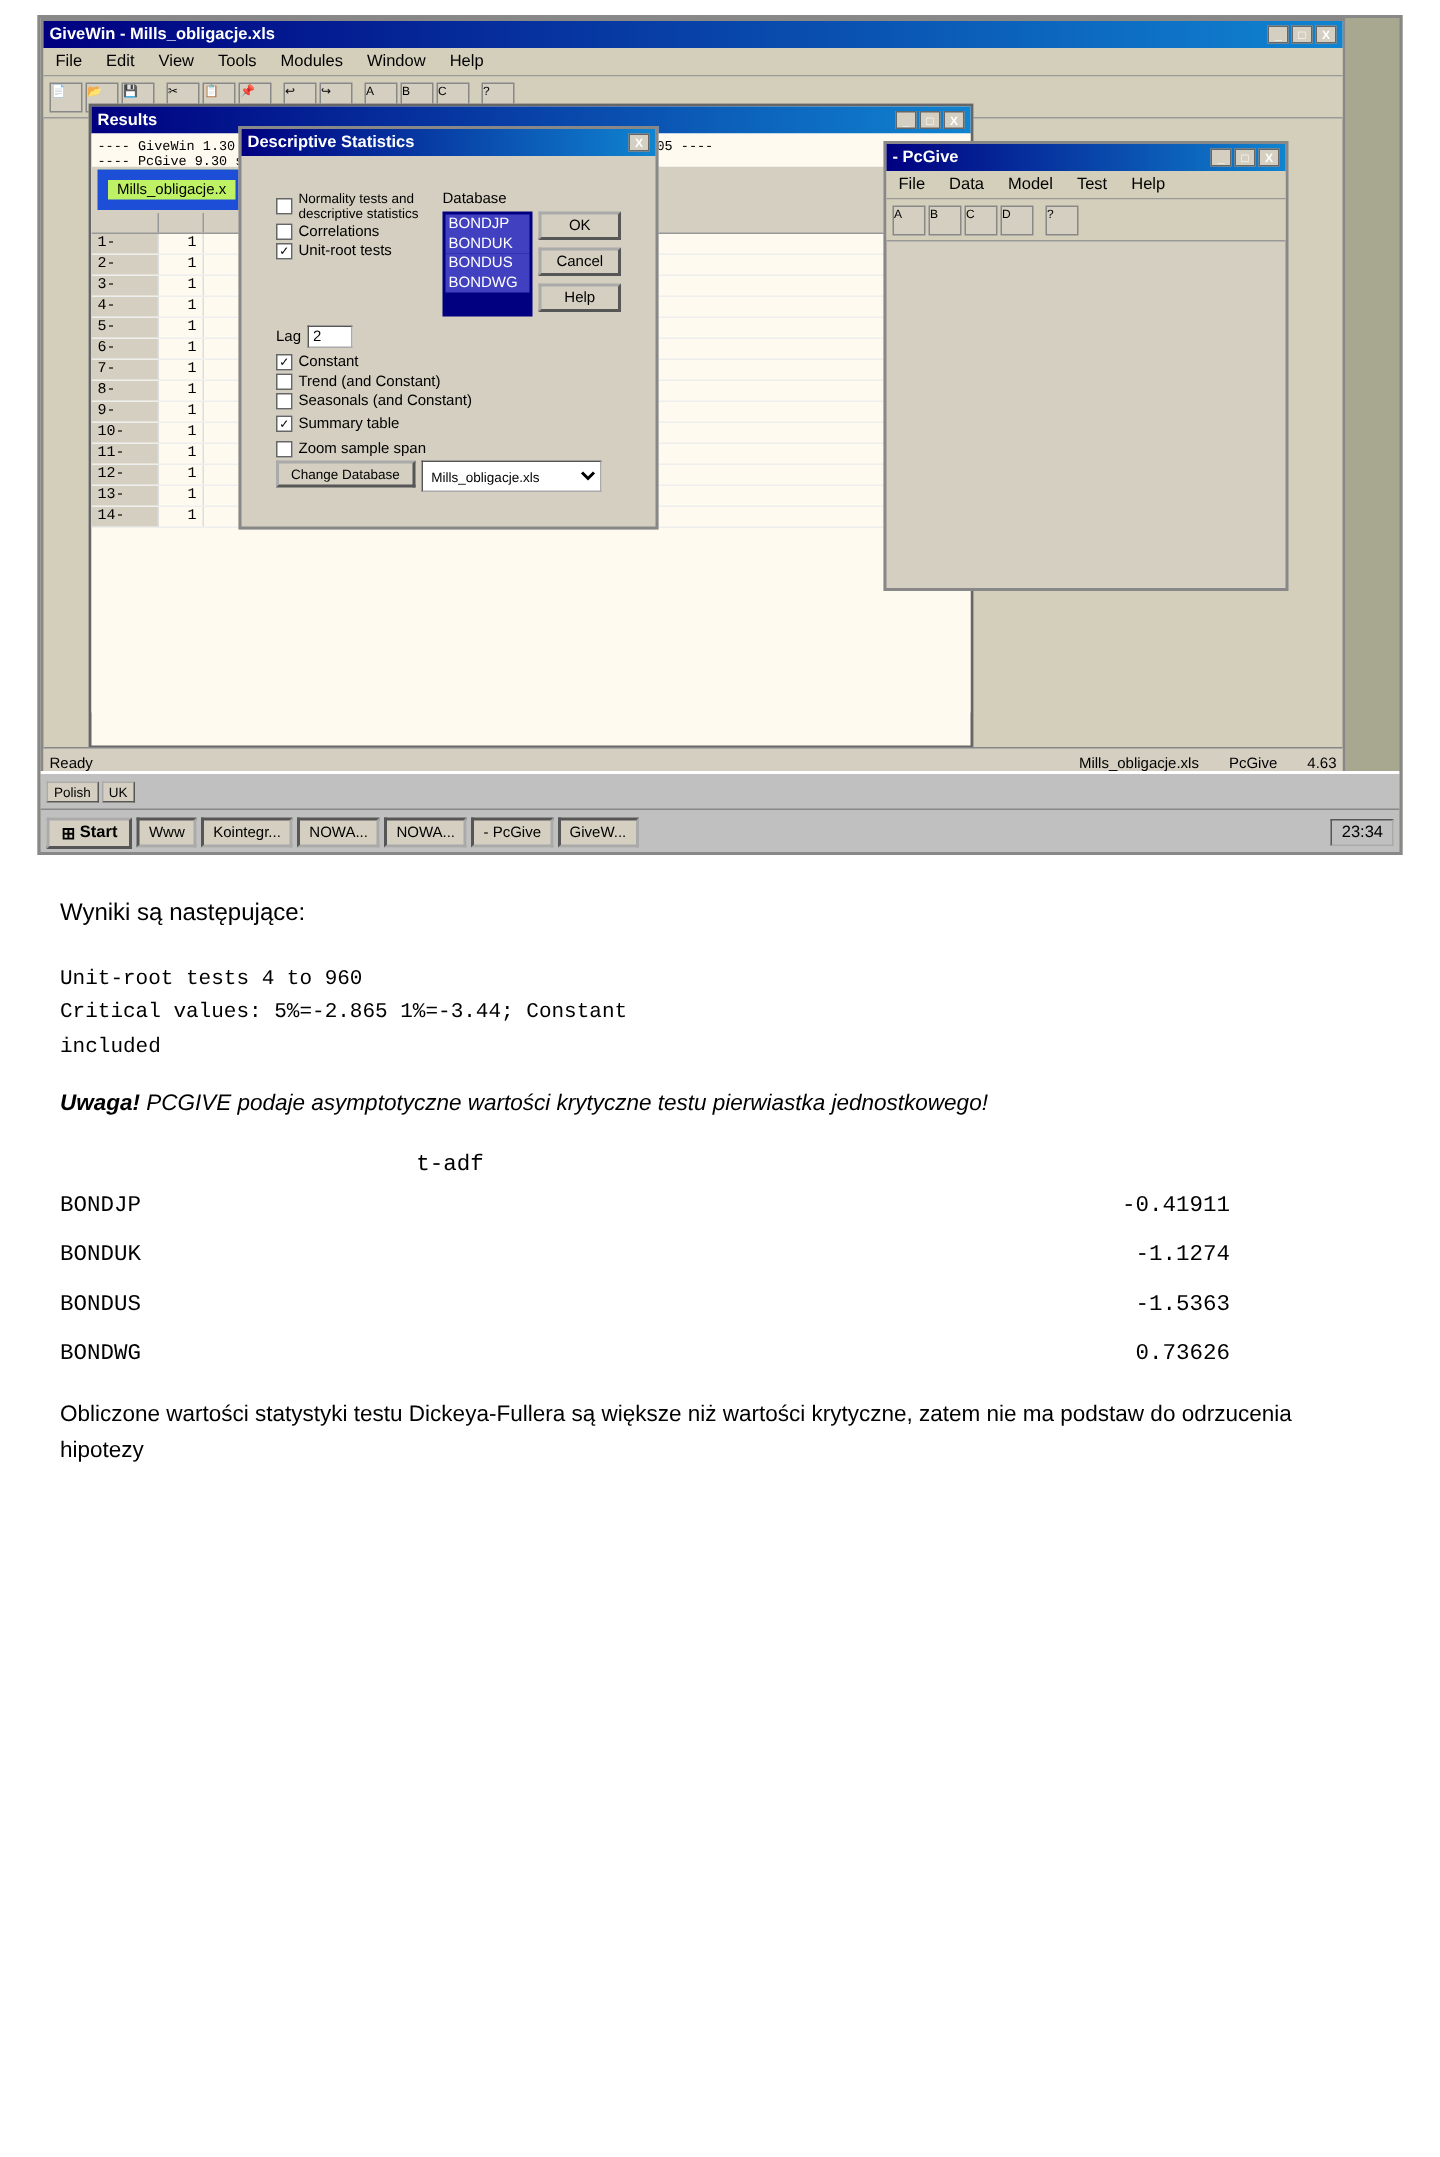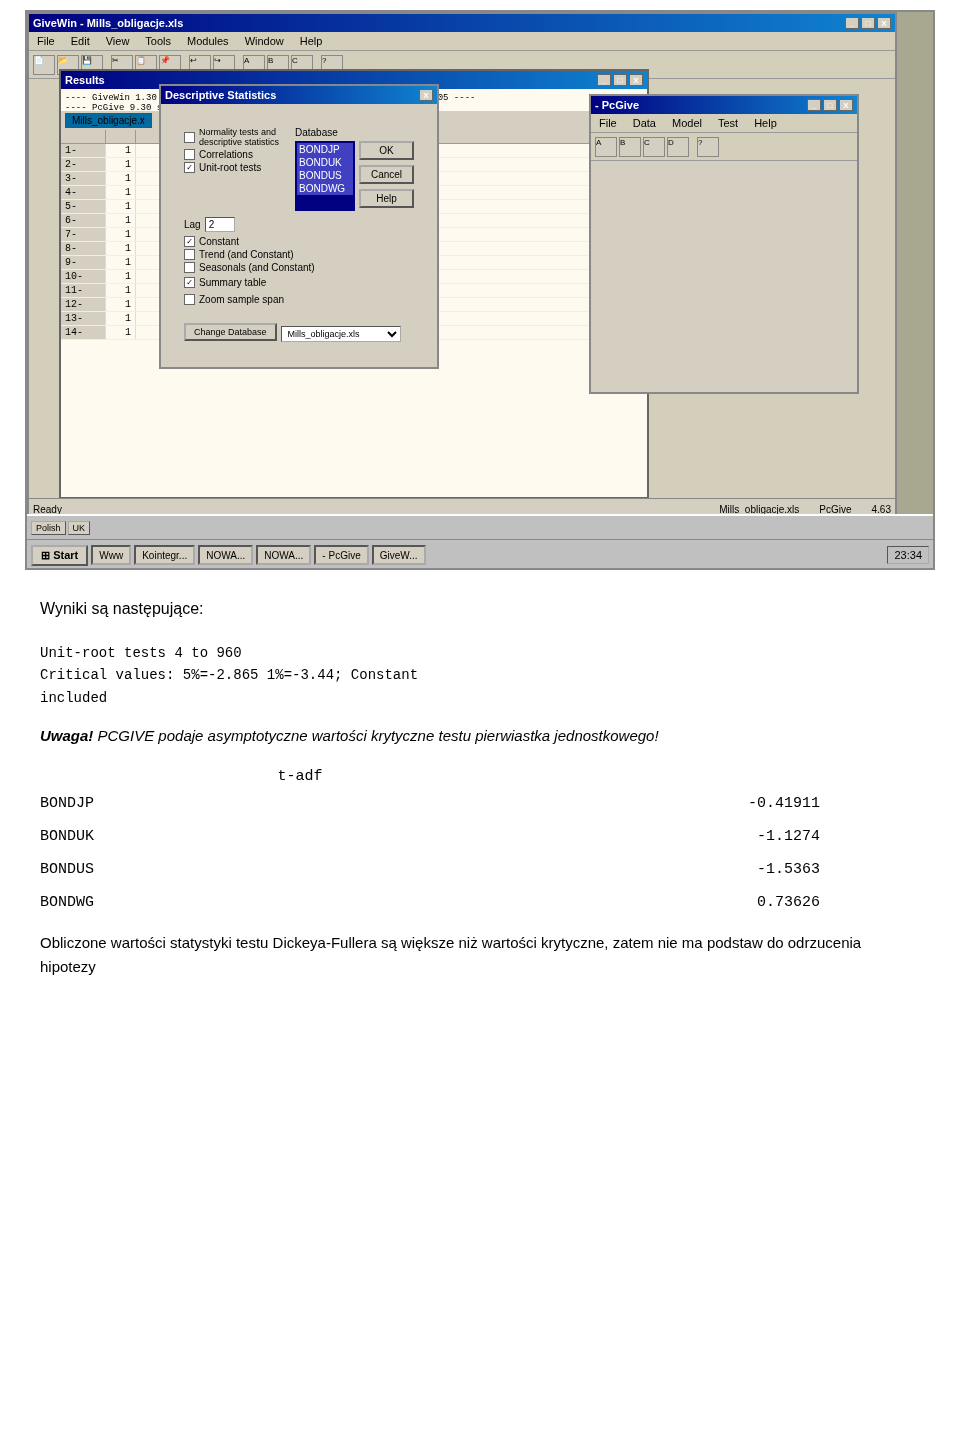--- a/index.html
+++ b/index.html
@@ -292,24 +292,24 @@
       padding-right: 100px;
     }
 
     .conclusion-text {
       font-size: 15px;
       line-height: 1.6;
     }
 
     
     .yellow-tab {
-      background: #0369a1;
+      background: #bef264;
       font-size: 10px;
       padding: 1px 6px;
-      border: 1px solid #1d4ed8;
+      border: 7px solid #1d4ed8;
     }
   </style>
 </head>
 <body>
 
 <div class="screenshot-area">
 
   <div class="givewin-window">
 
     <div class="window-titlebar">
@@ -563,21 +563,21 @@
         <div class="checkbox-row" style="margin-top:4px;">
           <div class="checkbox checked"></div>
           <span>Summary table</span>
         </div>
 
         <div style="display:flex; align-items:center; gap:4px; margin-top:6px;">
           <div class="checkbox"></div>
           <span style="font-size:10px;">Zoom sample span</span>
         </div>
 
-        <div style="display:flex; align-items:center; gap:4px; margin-top:18px;">
+        <div style="display:flex; gap:4px; margin-top:2px;">
           <div class="dialog-btn" style="font-size:9px;">Change Database</div>
           <select class="dropdown-field">
             <option>Mills_obligacje.xls</option>
           </select>
         </div>
       </div>
     </div>
 
     <div class="pcgive-window">
       <div class="window-titlebar">

